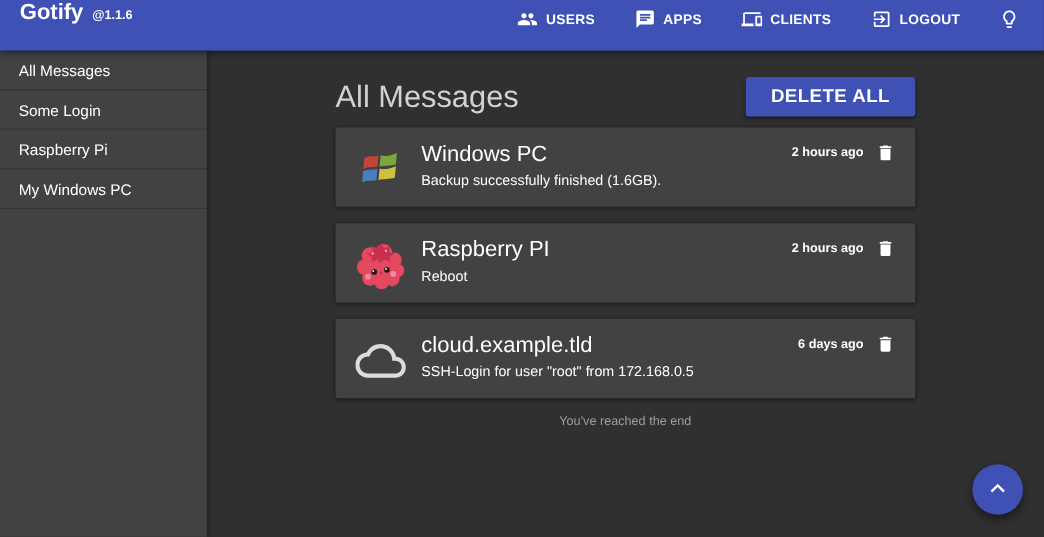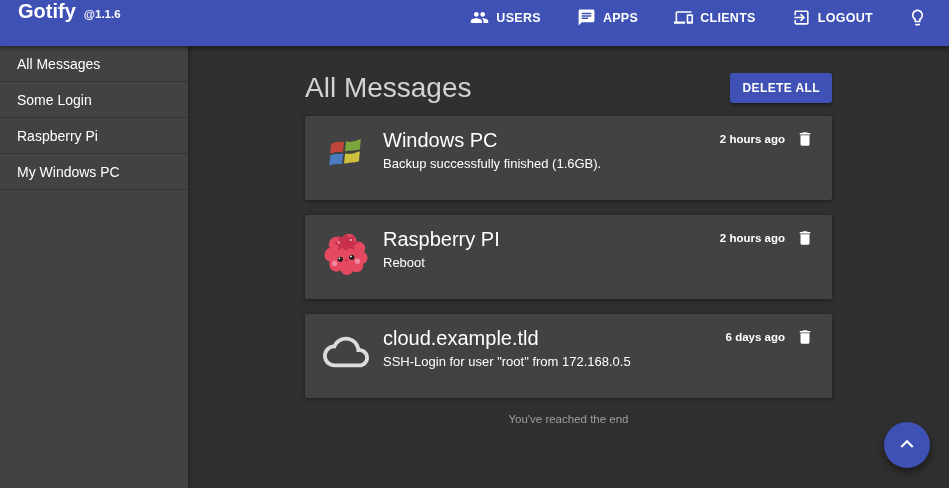--- a/index.html
+++ b/index.html
@@ -44,29 +44,29 @@
     border-bottom: 1px solid rgba(0,0,0,.22);
     cursor: pointer;
   }
   
   .main { position: absolute; top: 46px; left: 188px; right: 0; bottom: 0; }
   .content { width: 527px; margin: 0 auto; padding-top: 25px; }
   .head-row { display: flex; align-items: center; justify-content: space-between; height: 33px; margin-bottom: 12px; }
   .page-title { font-size: 28px; font-weight: 400; color: #d2d2d2; }
   .delete-all {
     background: #3f51b5; color: #fff; border: none; border-radius: 3px;
-    font-family: inherit; font-size: 12px; font-weight: bold; letter-spacing: .4px;
-    padding: 8px 12px; cursor: pointer;
+    font-family: inherit; font-size: 17px; font-weight: bold; letter-spacing: .4px;
+    padding: 8px 23px; cursor: pointer;
     box-shadow: 0 2px 3px rgba(0,0,0,.4);
   }
   .card {
     position: relative;
     background: #424242; border-radius: 2px;
     box-shadow: 0 1px 5px rgba(0,0,0,.45);
-    height: 84px; margin-bottom: 15px;
+    height: 72px; margin-bottom: 15px;
     display: flex; align-items: flex-start;
   }
   .app-icon { width: 46px; height: 46px; margin: 15px 0 0 18px; flex: 0 0 auto; }
   .app-icon svg { width: 100%; height: 100%; display: block; }
   .msg-text { margin: 12px 0 0 14px; max-width: 330px; }
   .msg-title { font-size: 20px; font-weight: 400; color: #fff; line-height: 1.25; }
   .msg-body { font-size: 13px; color: #fff; margin-top: 3px; }
   .msg-right { position: absolute; top: 12px; right: 16px; display: flex; align-items: center; gap: 9px; }
   .msg-time { font-size: 11.5px; font-weight: bold; color: #fff; white-space: nowrap; }
   .trash-btn { background: none; border: none; color: #fff; cursor: pointer; padding: 2px; }

